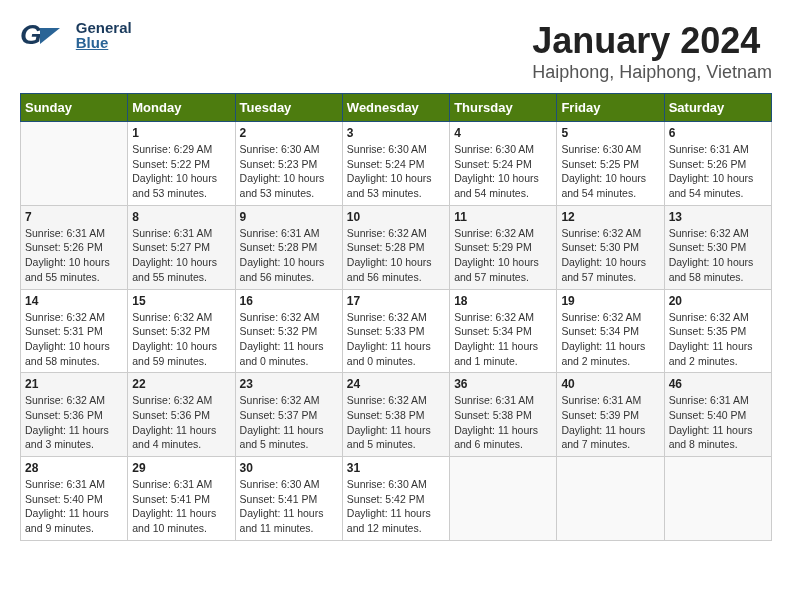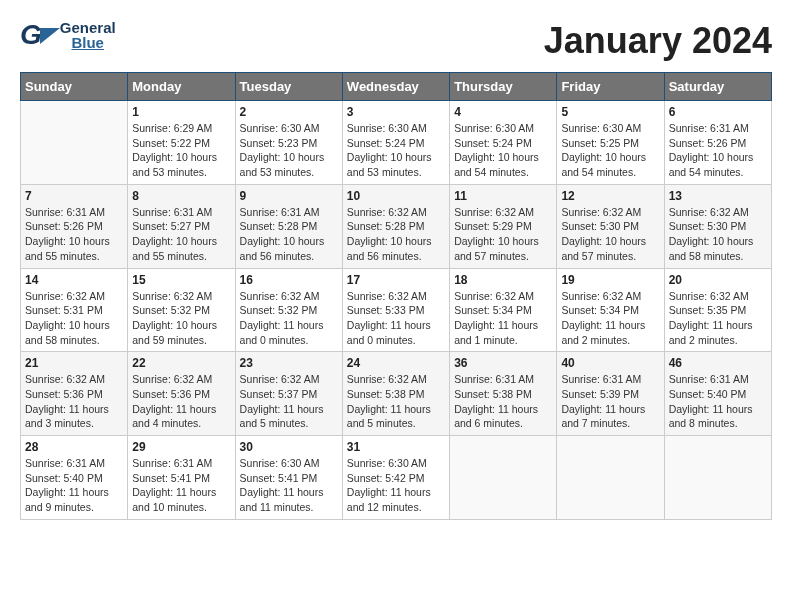--- a/index.html
+++ b/index.html
@@ -28,21 +28,21 @@
       font-size: 18px;
       color: #555;
       font-weight: normal;
     }
     table {
       width: 100%;
       border-collapse: collapse;
       font-size: 11px;
     }
     thead tr th {
-      background-color: #737373;
+      background-color: #4d7c0f;
       color: #fff;
       padding: 6px 4px;
       text-align: left;
       font-size: 13px;
       font-weight: bold;
       border: 1px solid #1e4f78;
     }
     tbody tr td {
       border: 1px solid #ccc;
       padding: 4px 4px;
@@ -74,22 +74,21 @@
       background: #f9f9f9 !important;
     }
     .logo-container {
       display: flex;
       align-items: center;
     }
     .logo-word {
       display: flex;
       flex-direction: column;
       line-height: 1;
-      margin-left: 0;
-      align-items: center;
+      margin-left: 16px;
     }
     .logo-general {
       font-size: 15px;
       font-weight: bold;
       color: #1a3a5c;
     }
     .logo-blueword {
       font-size: 15px;
       font-weight: bold;
       color: #2a6496;
@@ -103,20 +102,21 @@
   <div class="logo-container">
     <div style="font-size:28px; font-weight:bold; font-style:italic; color:#1a3a5c; line-height:1;">G</div>
     <div style="display:inline-block; width:0; height:0; border-bottom: 16px solid transparent; border-left: 20px solid #2a6496; margin-left:-2px; margin-top:2px;"></div>
     <div class="logo-word">
       <span class="logo-general">General</span>
       <span class="logo-blueword">Blue</span>
     </div>
   </div>
   <div class="title-block">
     <h1>January 2024</h1>
+    <h2>Haiphong, Haiphong, Vietnam</h2>
   </div>
 </div>
 
 <table>
   <thead>
     <tr>
     <th>Sunday</th>
         <th>Monday</th>
         <th>Tuesday</th>
         <th>Wednesday</th>

